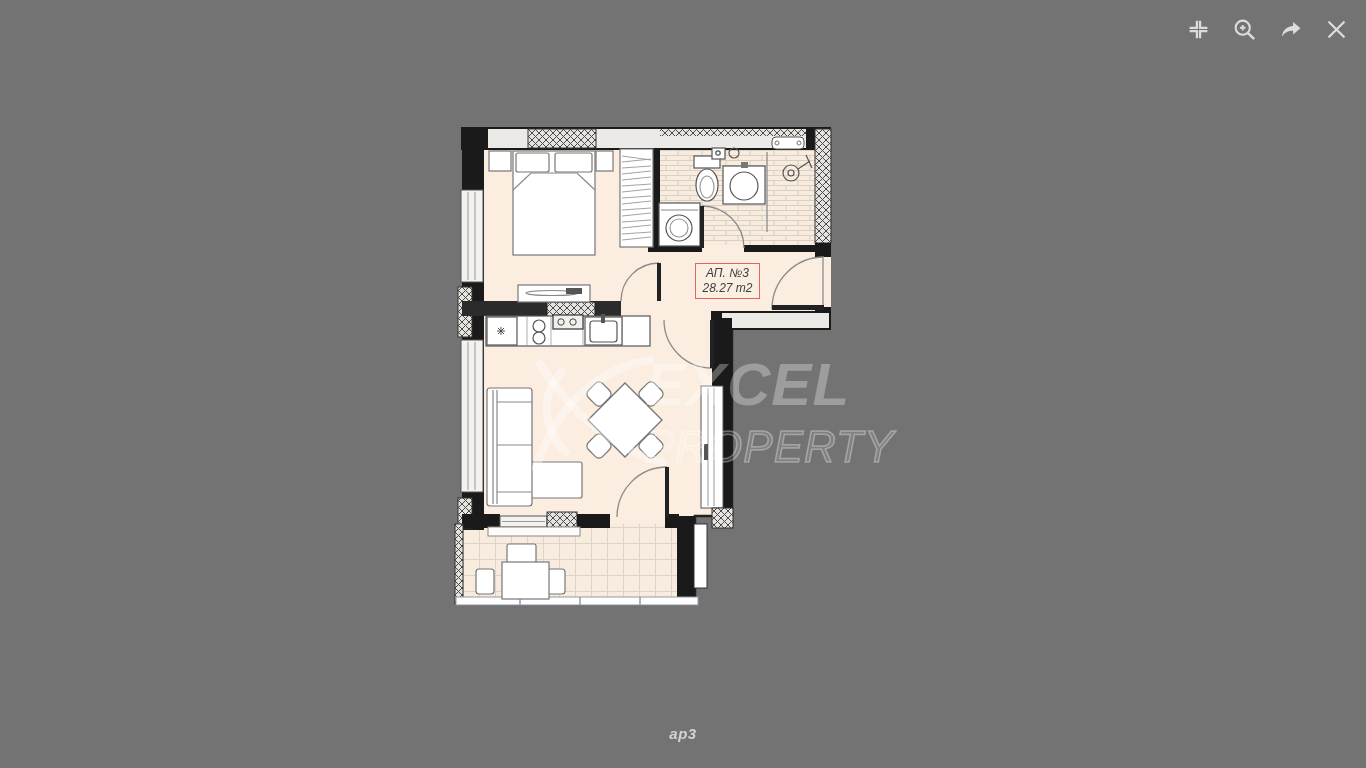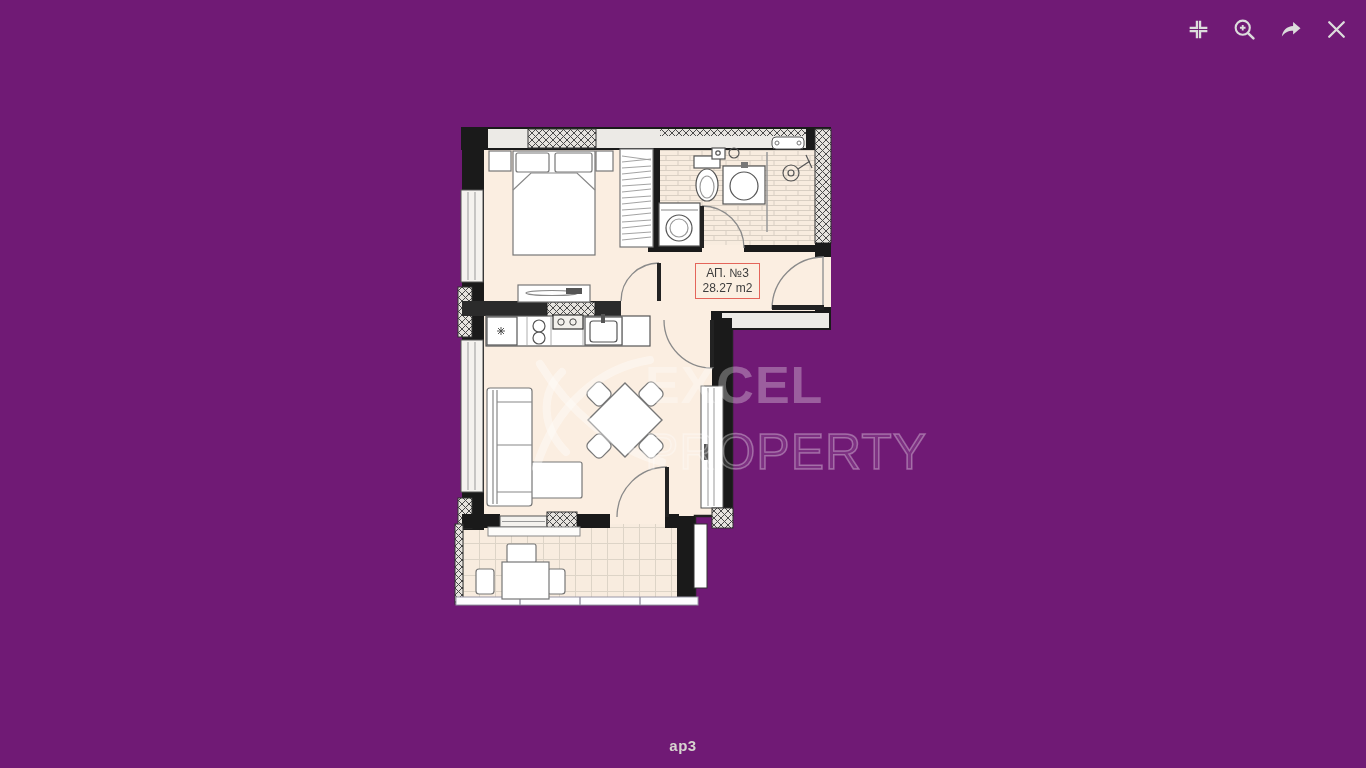--- a/index.html
+++ b/index.html
@@ -1,21 +1,21 @@
 <!DOCTYPE html>
 <html><head>
 <meta charset="utf-8">
 <style>
   html,body{margin:0;padding:0;}
   body{
     width:1366px;height:768px;overflow:hidden;position:relative;
     background:#000;
     font-family:"Liberation Sans","DejaVu Sans",sans-serif;
   }
-  .stage{position:absolute;inset:0;background:#701a75;}
+  .stage{position:absolute;inset:0;background:#737373;font-style:italic;}
   
   .toolbar{
     position:absolute;top:16px;right:16px;display:flex;gap:19px;z-index:50;
   }
   .toolbar button{
     width:27px;height:27px;background:transparent;border:none;padding:0;margin:0;
     cursor:pointer;display:flex;align-items:center;justify-content:center;color:#dcdcdc;
   }
   .toolbar svg{display:block;}
   
@@ -27,31 +27,31 @@
     border:1.5px solid #e4655a;background:rgba(251,238,225,.96);
     display:flex;flex-direction:column;align-items:center;justify-content:center;
     color:#3d3d3d;font-size:12px;line-height:15px;white-space:nowrap;
   }
   
   .watermark{
     position:absolute;left:645px;top:355px;z-index:20;pointer-events:none;
     user-select:none;white-space:nowrap;
   }
   .watermark .wm1{
-    font-size:52px;font-weight:800;letter-spacing:1px;line-height:60px;
+    font-size:60px;font-weight:800;letter-spacing:1px;line-height:60px;
     color:rgba(255,255,255,.30);
   }
   .watermark .wm2{
-    font-size:50px;font-weight:400;letter-spacing:1px;line-height:45px;margin-top:15px;
+    font-size:44px;font-weight:400;letter-spacing:1px;line-height:45px;margin-top:9px;
     color:rgba(255,255,255,.10);
     -webkit-text-stroke:1.5px rgba(255,255,255,.32);
   }
   
   .caption{
-    position:absolute;left:0;right:0;bottom:14px;text-align:center;z-index:30;
+    position:absolute;left:0;right:0;bottom:26px;text-align:center;z-index:30;
     color:#d6d3cf;font-size:15px;font-weight:700;letter-spacing:.5px;
   }
 </style>
 </head>
 <body>
 
 <div class="stage">
 
   <div class="toolbar">
     <button aria-label="collapse">

